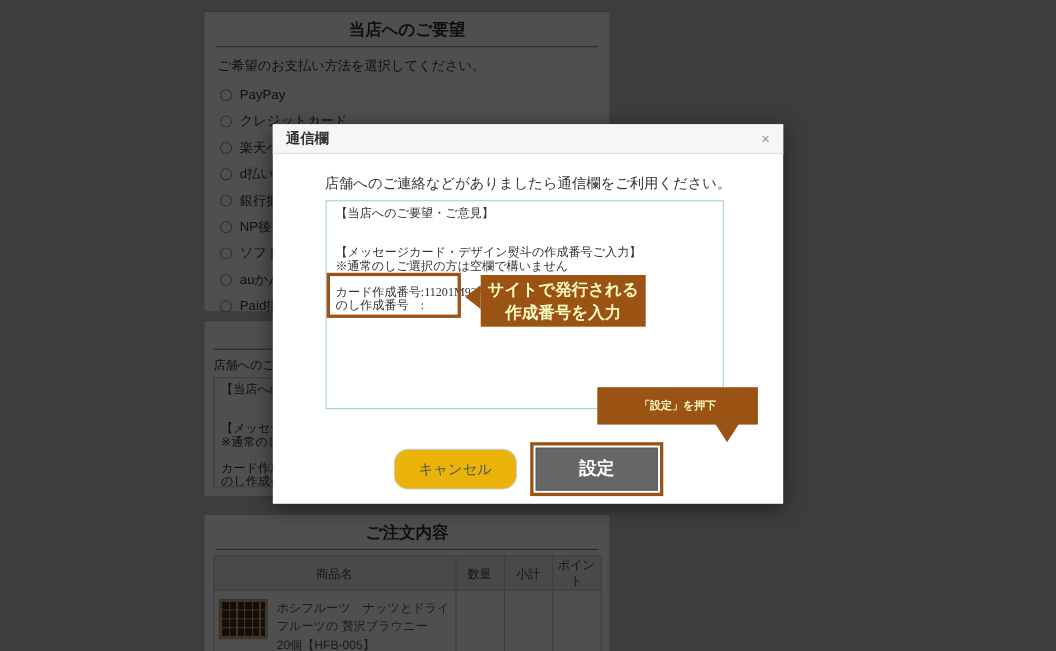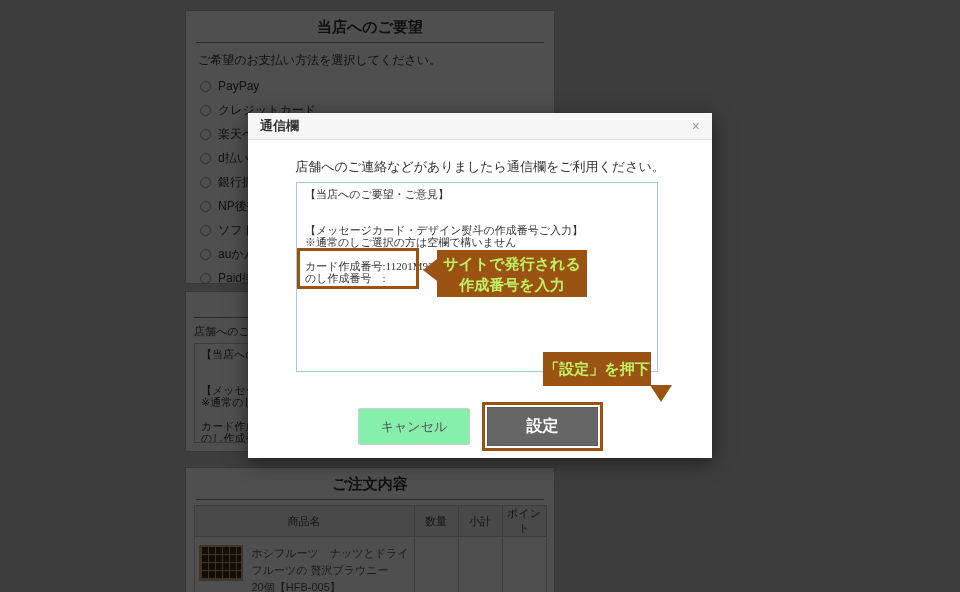--- a/index.html
+++ b/index.html
@@ -42,34 +42,34 @@
   .modal { position:absolute; left:248px; top:113px; width:464px; height:345px; background:#fff; z-index:3;
            box-shadow:0 4px 18px rgba(0,0,0,.5); }
   .modal-header { height:27px; background:#f6f6f6; border-bottom:1px solid #ddd; display:flex; align-items:center;
                   justify-content:space-between; padding:0 12px; }
   .modal-title { font-size:13px; font-weight:bold; color:#333; }
   .modal-close { font-size:14px; color:#999; line-height:1; cursor:pointer; }
   .modal-instruction { margin-top:18px; text-align:center; font-size:13px; color:#333; }
   .modal-textarea { position:absolute; left:48px; top:69px; width:362px; height:190px; border:1px solid #a5cdd9;
                     padding:5px 8px; font-size:11px; line-height:12px; color:#333; resize:none; outline:none;
                     background:#fff; font-family:Liberation Serif, serif; overflow:hidden; }
-  .btn-cancel { position:absolute; left:110px; top:295px; width:112px; height:37px; background:#86efac;
-                border:1px solid #ccc; border-radius:2px; font-size:13px; color:#555; cursor:pointer; }
+  .btn-cancel { position:absolute; left:110px; top:295px; width:112px; height:37px; background:#eab308;
+                border:1px solid #ccc; border-radius:13px; font-size:13px; color:#555; cursor:pointer; }
   .hl-frame { position:absolute; left:234px; top:289px; width:121px; height:49px; border:3px solid #9b5314;
               padding:2px; background:#fff; }
   .btn-submit { width:100%; height:100%; background:#666; border:1px solid #5a5a5a; color:#fff;
                 font-size:16px; font-weight:bold; cursor:pointer; }
   .hl-number { position:absolute; left:49px; top:135px; width:122px; height:41px; border:3px solid #9b5314;
                pointer-events:none; }
 
   
-  .callout { position:absolute; z-index:5; background:#9b5314; color:#bef264; font-weight:bold;
+  .callout { position:absolute; z-index:5; background:#9b5314; color:#fef9c3; font-weight:bold;
              display:flex; flex-direction:column; align-items:center; justify-content:center; }
   .callout-number { left:437px; top:250px; width:150px; height:47px; font-size:15px; line-height:21px; }
-  .callout-submit { left:543px; top:352px; width:108px; height:34px; font-size:15px; }
+  .callout-submit { left:543px; top:352px; width:146px; height:34px; font-size:10px; }
   .tri { position:absolute; z-index:5; width:0; height:0; }
   .tri-left { left:423px; top:259px; border-top:11px solid transparent; border-bottom:11px solid transparent;
               border-right:14px solid #9b5314; }
   .tri-down { left:650px; top:385px; border-left:11px solid transparent; border-right:11px solid transparent;
               border-top:17px solid #9b5314; }
 </style>
 </head>
 <body>
 
 <div class="stage">

